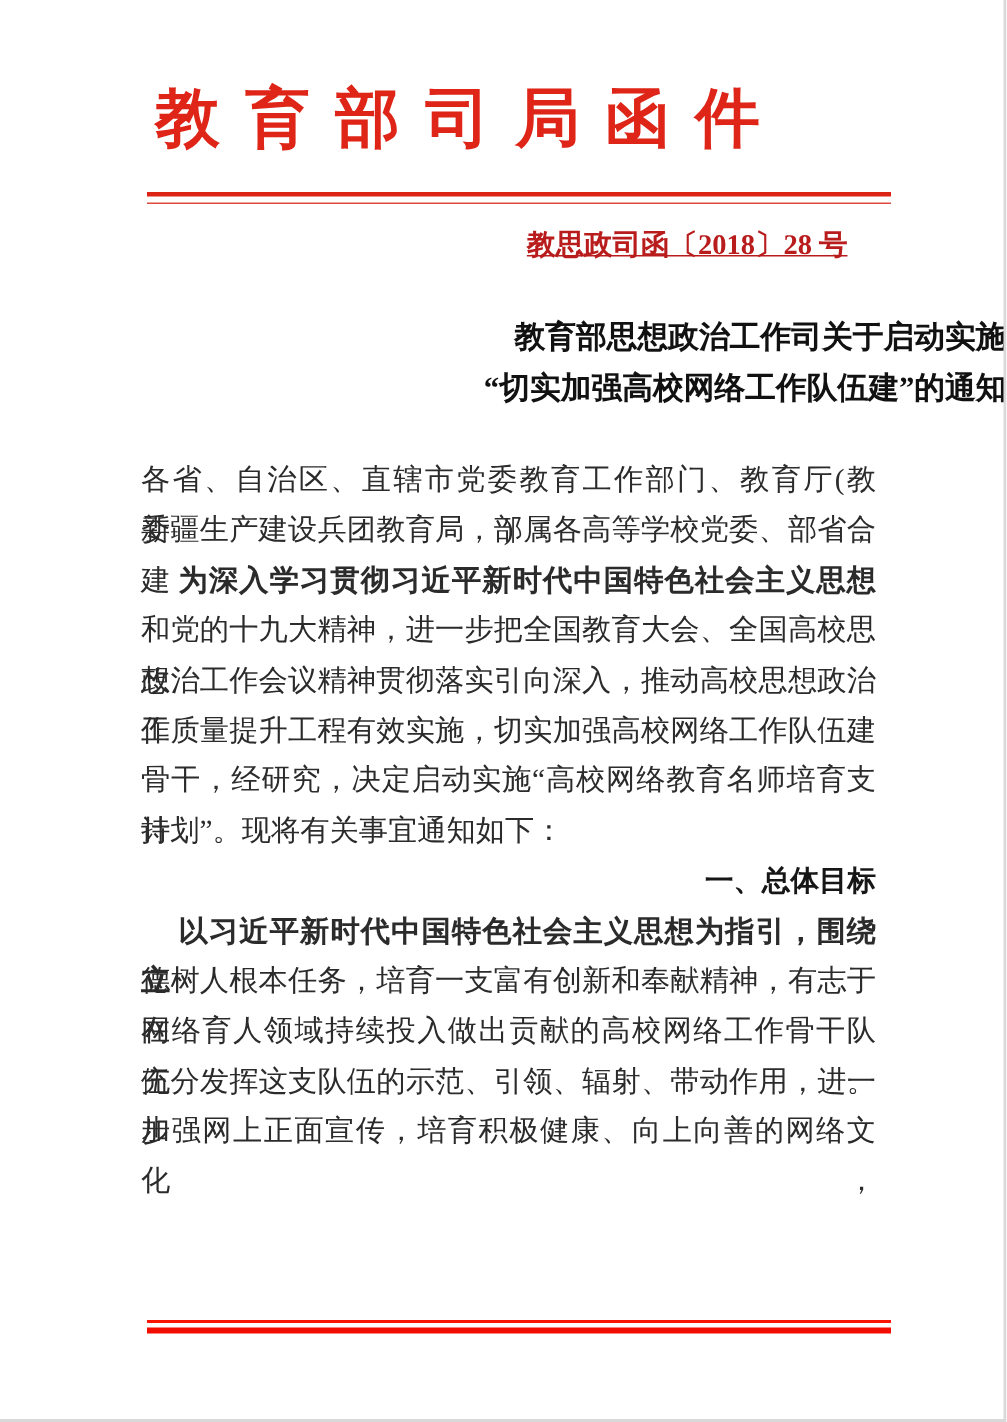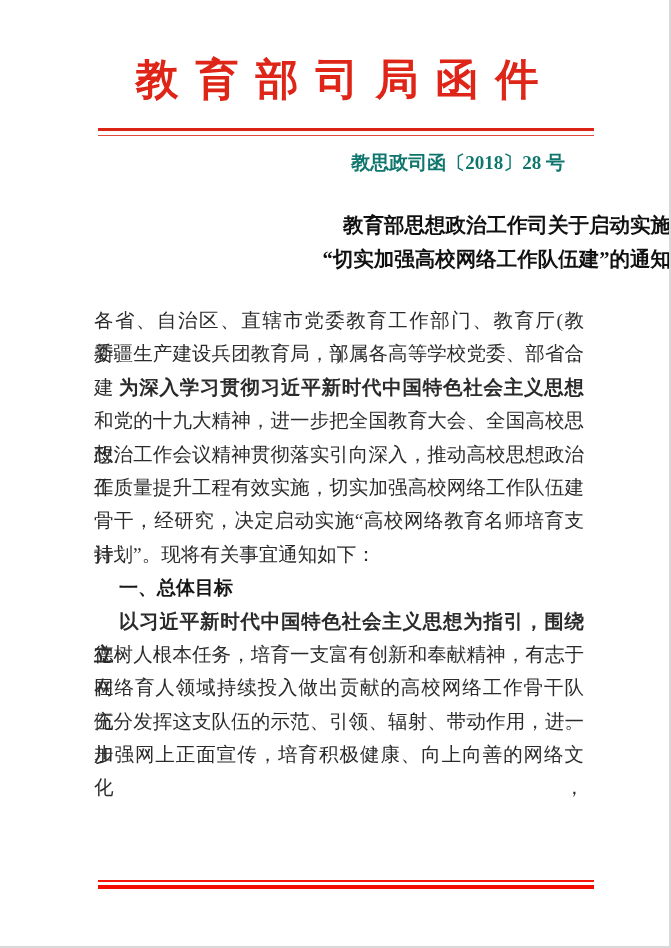--- a/index.html
+++ b/index.html
@@ -22,35 +22,35 @@
     text-align: center;
     font-family: "Liberation Serif", "DejaVu Serif", serif;
     font-weight: bold;
     font-size: 43px;
     line-height: 50px;
     color: #de2517;
     letter-spacing: 17px;
     padding-left: 17px;
     box-sizing: border-box;
     white-space: nowrap;
-    margin-left: 32px;
   }
   .rule { position: absolute; left: 98px; width: 496px; }
   .rule-top-thick    { top: 128px; height: 3px; background: #dc2415; }
   .rule-top-thin     { top: 135px; height: 1px; background: #e04a3c; }
   .rule-bottom-thin  { top: 880px; height: 2px; background: #f71505; }
   .rule-bottom-thick { top: 885px; height: 4px; background: #f20d00; }
   .doc-number {
     position: absolute;
     top: 150px;
     right: 104px;
     font-weight: bold;
     font-size: 19px;
-    color: #0f766e;
+    color: #b91c1c;
     white-space: nowrap;
+    text-decoration: underline;
   }
   .title {
     position: absolute;
     top: 209px;
     left: 0;
     width: 671px;
     text-align: right;
     font-weight: bold;
     font-size: 20.5px;
     line-height: 33.5px;
@@ -71,20 +71,21 @@
     text-align-last: justify;
     text-justify: inter-character;
     white-space: normal;
   }
   .ind { text-indent: 25px; font-weight: bold; }
   .sec-heading {
     font-family: "Liberation Sans", "DejaVu Sans", sans-serif;
     font-weight: bold;
     color: #161616;
     font-size: 19px;
+    text-align: right;
   }
 </style>
 </head>
 <body>
 
 <div class="page">
 
   <div class="masthead">教育部司局函件</div>
 
   <div class="rule rule-top-thick"></div>

